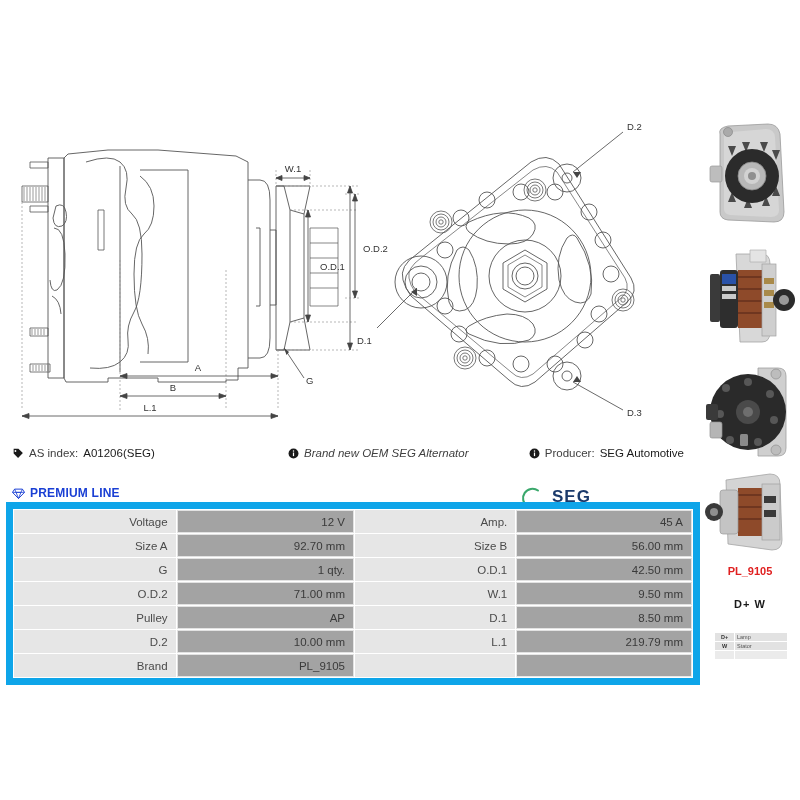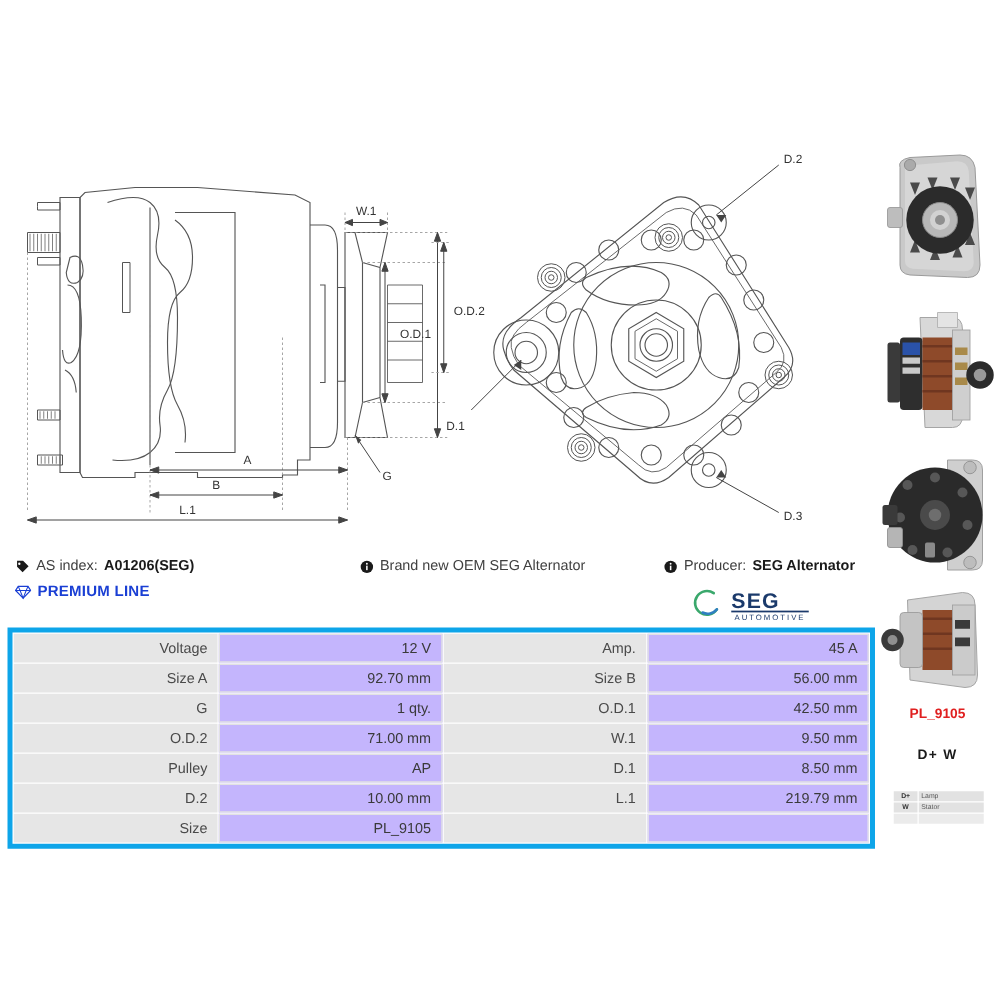--- a/index.html
+++ b/index.html
@@ -60,63 +60,63 @@
   .info-col.c1 { left: 12px; top: 3px; width: 270px; }
   .info-col.c2 { left: 288px; top: 3px; width: 230px; }
   .info-col.c3 { left: 512px; top: 3px; width: 172px; }
   .info-line {
     display: flex;
     align-items: center;
     gap: 5px;
     height: 20px;
     white-space: nowrap;
   }
-  .info-line.second { margin-top: 0; }
+  .info-line.second { margin-top: 20px; }
   .info-label { color: #404040; text-align: right; }
-  .info-value { color: #1a1a1a; font-weight: bold; }
-  .info-text { color: #404040; }
+  .info-value { color: #1a1a1a; font-weight: normal; }
+  .info-text { color: #404040; font-style: italic; }
   .premium {
     color: #1a3fd4;
     font-weight: bold;
     font-size: 12px;
     letter-spacing: 0.2px;
   }
   .icon-svg { display: block; }
   .c3 .info-line { justify-content: flex-end; }
   .seg-logo-wrap {
     display: flex;
-    justify-content: center;
-    margin-top: 4px;
+    justify-content: flex-start;
+    margin-top: 20px;
   }
 
   
   .spec-table {
     position: absolute;
     left: 6px;
     top: 502px;
     width: 694px;
     border-collapse: separate;
     border-spacing: 1px;
     font-size: 11.5px;
     background: #ffffff;
-    border: 4px solid #0ea5e9;
+    border: 7px solid #0ea5e9;
   }
   .spec-table td {
     height: 19px;
     padding: 1px 8px;
     vertical-align: middle;
   }
   .spec-table td.key {
     background: #e6e6e6;
     color: #4a4a4a;
     text-align: right;
     width: 165px;
   }
   .spec-table td.val {
-    background: #c4b5fd;
+    background: #a3a3a3;
     color: #3a3a3a;
     text-align: right;
     width: 180px;
     border: 1px solid #e2e2e2;
   }
   .spec-table td.val.empty { border-color: #e8e8e8; }
 
   
   .rail {
     position: absolute;
@@ -466,21 +466,21 @@
     <div class="info-col c3">
       <div class="info-line">
         <span>
           <svg class="icon-svg" width="11" height="11" viewBox="0 0 16 16">
             <circle cx="8" cy="8" r="7.2" fill="#1a1a1a"></circle>
             <rect x="7.1" y="6.6" width="1.8" height="5.2" fill="#ffffff"></rect>
             <circle cx="8" cy="4.4" r="1.1" fill="#ffffff"></circle>
           </svg>
         </span>
         <span class="info-label">Producer:</span>
-        <span class="info-value">SEG Alternator</span>
+        <span class="info-value">SEG Automotive</span>
       </div>
       <div class="seg-logo-wrap">
         <svg width="106" height="30" viewBox="0 0 106 30">
           <path d="M26 7.5a9.5 9.5 0 1 0 2.5 13" fill="none" stroke="#3aa86c" stroke-width="2.1" stroke-linecap="round"></path>
           <path d="M28.5 20.5A9.5 9.5 0 0 1 17 23" fill="none" stroke="#2f7fc0" stroke-width="2.1" stroke-linecap="round"></path>
           <text x="40" y="19" font-family="Liberation Sans, sans-serif" font-size="17" font-weight="bold" fill="#1b3a6b" letter-spacing="1">SEG</text>
           <rect x="40" y="21.5" width="62" height="1.4" fill="#1b3a6b"></rect>
           <text x="71" y="29" font-family="Liberation Sans, sans-serif" font-size="6.2" fill="#1b3a6b" letter-spacing="1.6" text-anchor="middle">AUTOMOTIVE</text>
         </svg>
       </div>
@@ -519,21 +519,21 @@
         <td class="key">D.1</td>
         <td class="val">8.50 mm</td>
       </tr>
       <tr>
         <td class="key">D.2</td>
         <td class="val">10.00 mm</td>
         <td class="key">L.1</td>
         <td class="val">219.79 mm</td>
       </tr>
       <tr>
-        <td class="key">Size</td>
+        <td class="key">Brand</td>
         <td class="val">PL_9105</td>
         <td class="key"></td>
         <td class="val empty"></td>
       </tr>
     </tbody>
   </table>
 
   <div class="rail">
 
     <div class="photo p1">

